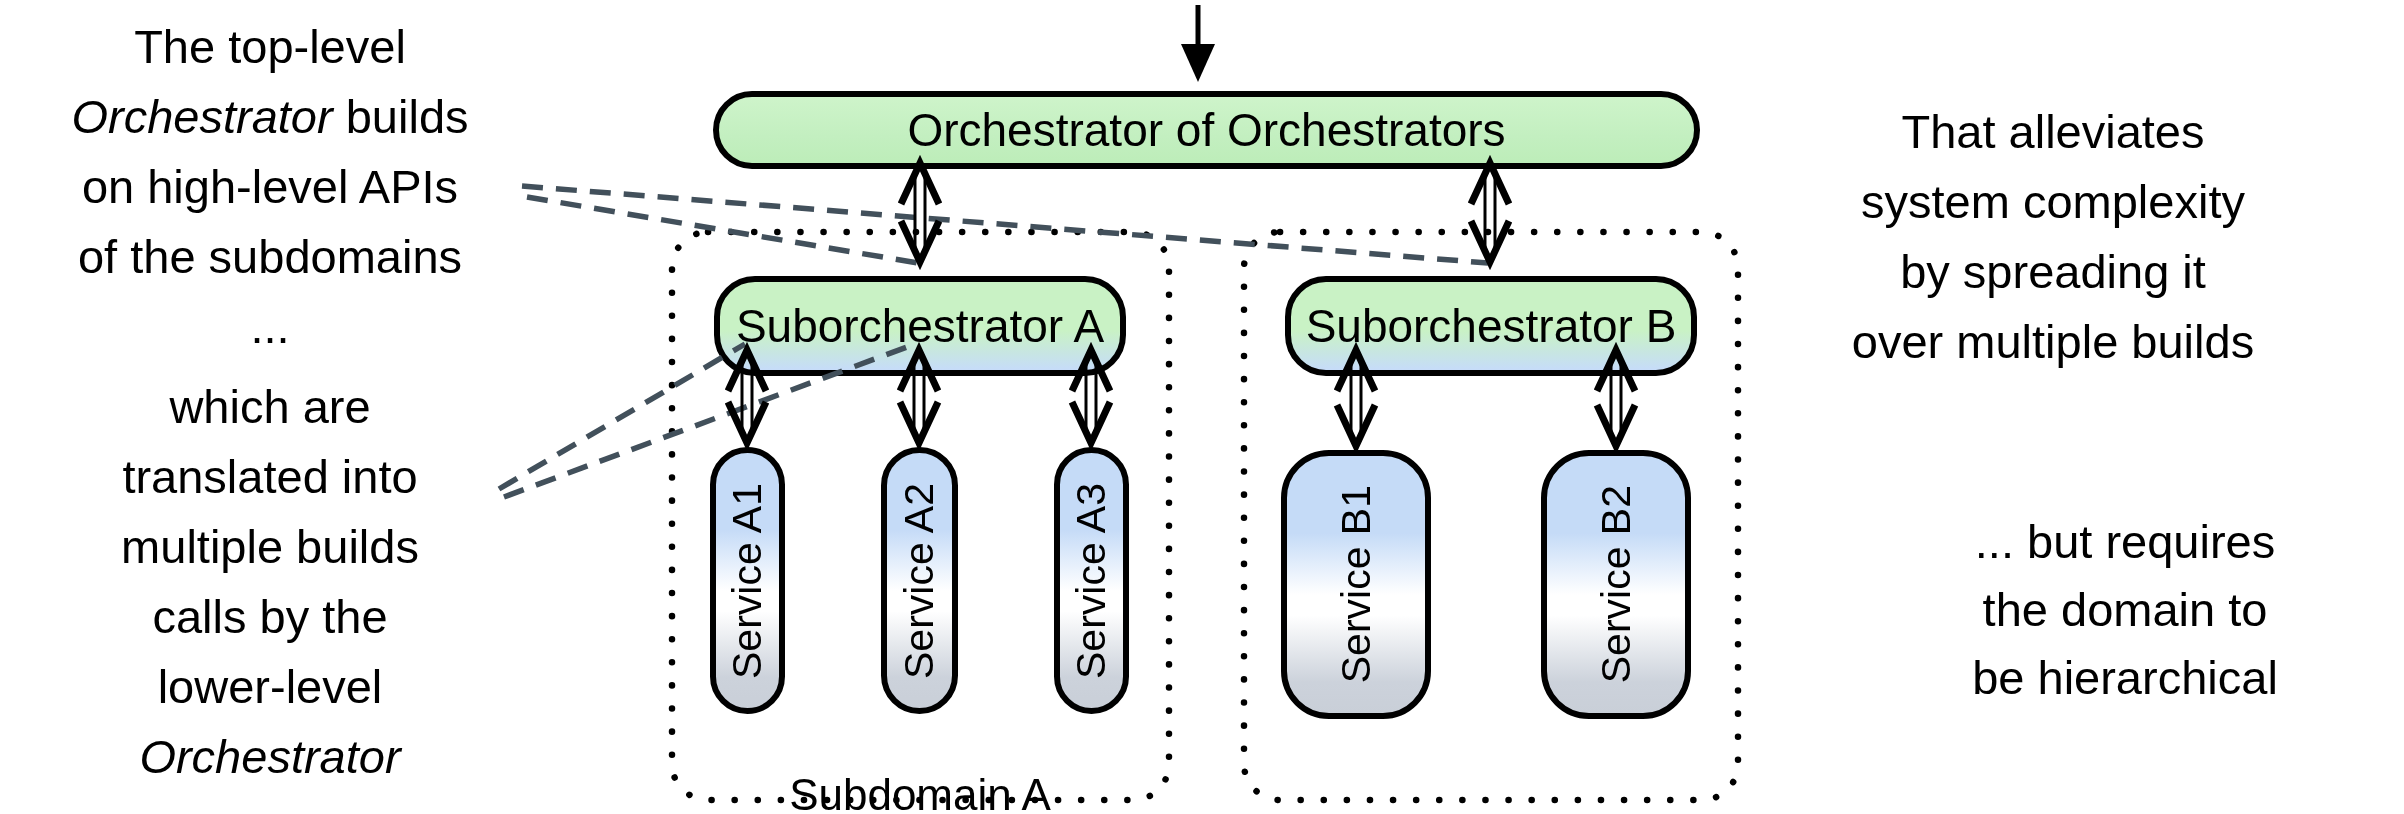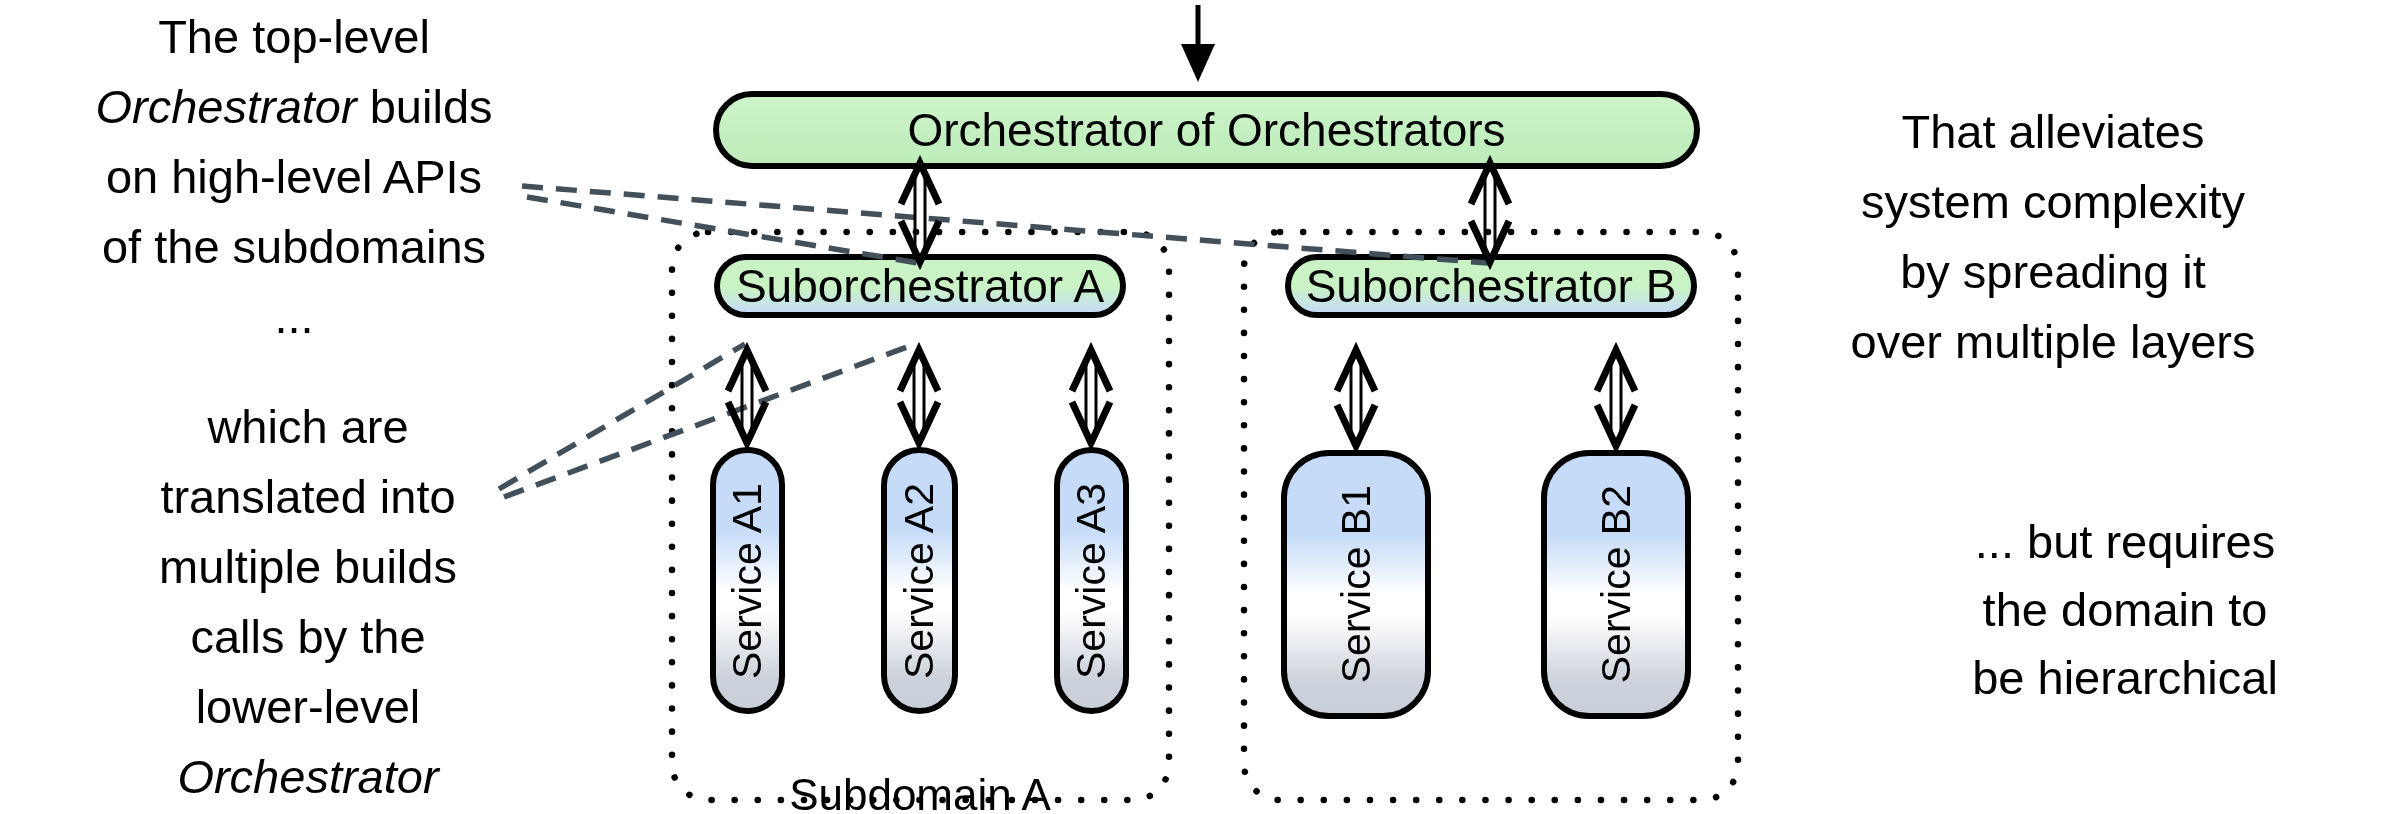--- a/index.html
+++ b/index.html
@@ -38,21 +38,21 @@
     z-index: 2;
     font-size: 46px;
   }
   .orch {
     left: 713px; top: 83px; width: 987px; height: 78px;
     border-radius: 40px;
     background: linear-gradient(180deg, #cef4ca 0%, #c3efc0 60%, #bdedb9 100%);
     margin-top: 8px;
   }
   .suborch {
-    top: 254px; width: 412px; height: 64px;
+    top: 276px; width: 412px; height: 100px;
     border-radius: 41px;
     background: linear-gradient(180deg, #c9f2c5 0%, #c9f2c5 55%, #c6dcf9 100%);
   }
   .suborch-a { left: 714px; }
   .suborch-b { left: 1285px; }
   .pill {
     top: 447px; height: 267px;
     border-radius: 40px;
     background: linear-gradient(180deg, #c5dbf7 0%, #c5dbf7 30%, #ffffff 54%, #ffffff 62%, #ccd2db 88%, #c9cfd8 100%);
     font-size: 41px;
@@ -71,42 +71,42 @@
     font-size: 44px;
     z-index: 2;
     white-space: nowrap;
   }
 </style>
 </head>
 <body>
 
 <div class="stage">
 
-  <div class="note" style="left:0px; top:2px; width:540px;padding-left:24px;">
+  <div class="note" style="left:0px; top:12px; width:540px;">
     <div>The top-level</div>
     <div><span class="ital">Orchestrator</span><span> builds</span></div>
     <div>on high-level APIs</div>
     <div>of the subdomains</div>
     <div>...</div>
   </div>
 
-  <div class="note" style="left:0px; top:392px; width:540px;padding-left:38px;">
+  <div class="note" style="left:0px; top:372px; width:540px;">
     <div>which are</div>
     <div>translated into</div>
     <div>multiple builds</div>
     <div>calls by the</div>
     <div>lower-level</div>
     <div class="ital">Orchestrator</div>
   </div>
 
   <div class="note" style="left:1788px; top:97px; width:530px;text-align:center;">
     <div>That alleviates</div>
     <div>system complexity</div>
     <div>by spreading it</div>
-    <div>over multiple layers</div>
+    <div>over multiple builds</div>
   </div>
 
   <div class="note" style="left:1860px; top:508px; width:530px; line-height:68px;">
     <div>... but requires</div>
     <div>the domain to</div>
     <div>be hierarchical</div>
   </div>
 
   <div class="box orch">
     <span>Orchestrator of Orchestrators</span>

